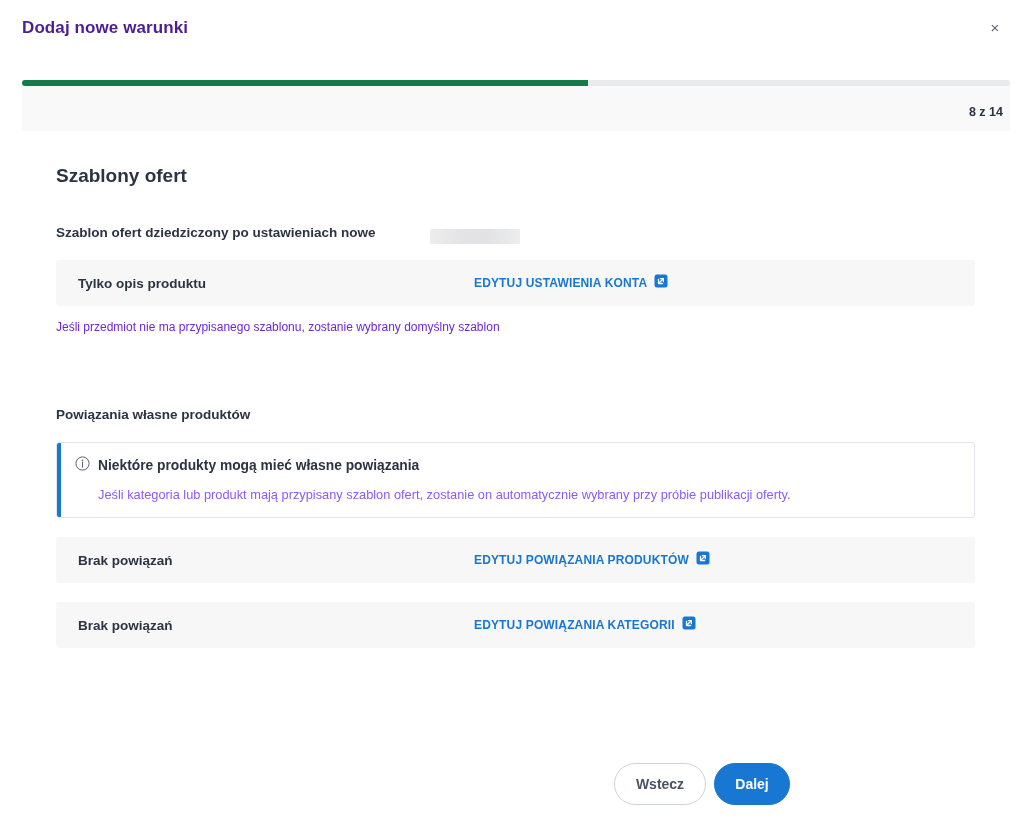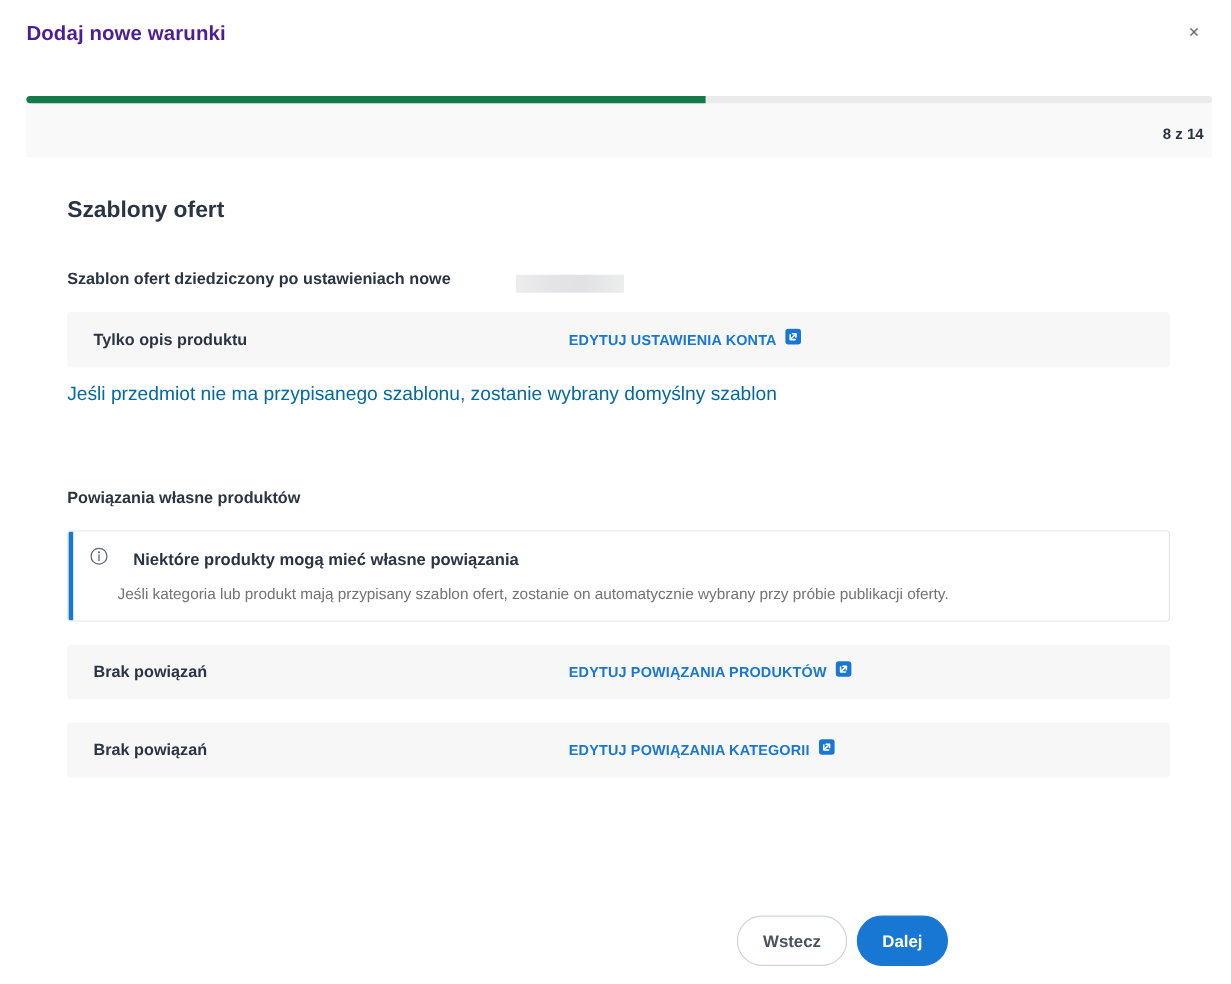--- a/index.html
+++ b/index.html
@@ -169,22 +169,22 @@
     letter-spacing: .15px;
     white-space: nowrap;
     text-align: center;
   }
   .ext-icon { display: block; }
 
   .hint-text {
     position: absolute;
     left: 56px;
     top: 189px;
-    font-size: 16px;
-    color: #0369a1;
+    font-size: 12px;
+    color: #6d28d9;
     white-space: nowrap;
   }
 
   
   .info-box {
     position: absolute;
     left: 56px;
     top: 311px;
     width: 919px;
     height: 76px;
@@ -200,35 +200,35 @@
     width: 4px;
     height: 100%;
     background: #1877d2;
   }
   .info-title-row {
     position: absolute;
     left: 18px;
     top: 13px;
     display: flex;
     align-items: center;
-    gap: 21px;
+    gap: 8px;
   }
   .info-icon { display: block; }
   .info-title {
     font-size: 13.8px;
     font-weight: 600;
     color: #2b3443;
     white-space: nowrap;
   }
   .info-desc {
     position: absolute;
     left: 41px;
     top: 44px;
     font-size: 12.8px;
-    color: #737373;
+    color: #8b5cf6;
     white-space: nowrap;
   }
 
   
   .modal-footer {
     position: absolute;
     left: 0;
     top: 751px;
     width: 812px;
     height: 69px;

